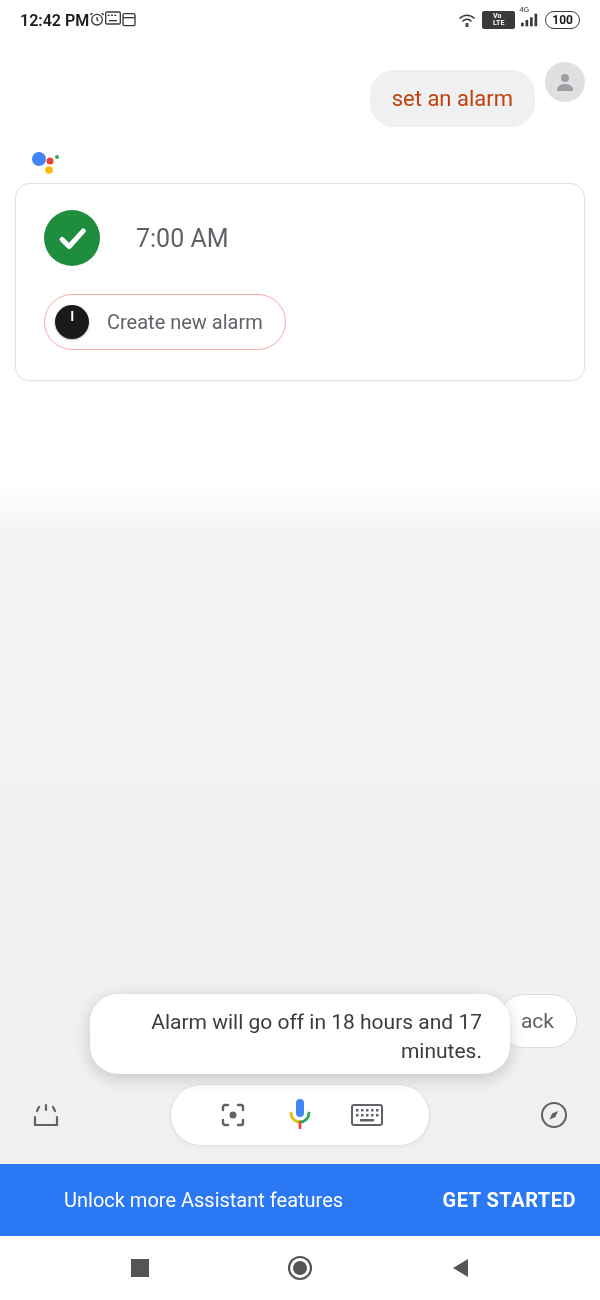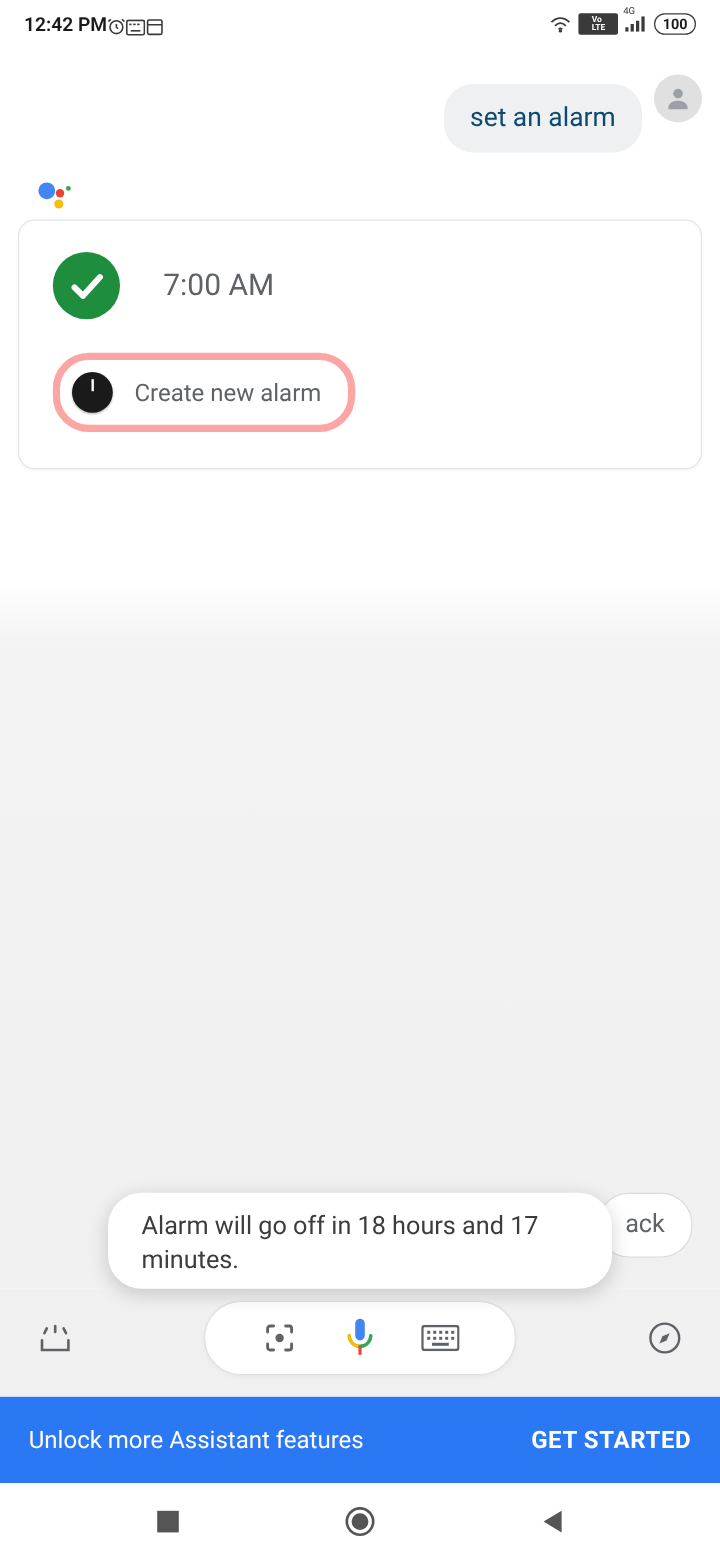--- a/index.html
+++ b/index.html
@@ -1,56 +1,56 @@
 <!DOCTYPE html>
 <html><head>
   <meta charset="utf-8">
   <style>
     * { margin: 0; padding: 0; box-sizing: border-box; font-family: -apple-system, BlinkMacSystemFont, "Segoe UI", Roboto, sans-serif; }
     body { width: 600px; height: 1300px; background: #fff; display: flex; flex-direction: column; overflow: hidden; }
     
     
     .status-bar { height: 40px; display: flex; align-items: center; justify-content: space-between; padding: 0 20px; font-size: 16px; font-weight: 600; color: #1a1a1a; }
-    .status-left { display: flex; align-items: flex-end; gap: 0; }
+    .status-left { display: flex; align-items: flex-start; gap: 0; }
     .status-right { display: flex; align-items: center; gap: 6px; }
     .status-icon { font-size: 15px; color: #3a3a3a; display: inline-flex; }
     .battery-pill { border: 1.5px solid #3a3a3a; border-radius: 10px; padding: 0 6px; font-size: 12px; font-weight: 700; line-height: 16px; }
     
     
     .conversation { flex: 1; display: flex; flex-direction: column; padding: 30px 15px 0 15px; position: relative; background: linear-gradient(to bottom, #fff 0%, #fff 43%, #f3f3f3 48%, #f0f0f0 100%); }
     
     .user-row { display: flex; justify-content: flex-end; align-items: flex-start; gap: 10px; margin-bottom: 20px; }
     .avatar { width: 40px; height: 40px; border-radius: 50%; background: #e0e0e0; display: flex; align-items: center; justify-content: center; margin-top: -8px; }
-    .user-bubble { background: #eef0f2; border-radius: 24px; padding: 16px 22px; font-size: 22px; color: #0c4a6e; }
+    .user-bubble { background: #eef0f2; border-radius: 24px; padding: 16px 22px; font-size: 22px; color: #c2410c; }
     
     .assistant-logo { margin: 4px 0 8px 16px; }
     .assistant-bubble { background: #fff; border: 1px solid #e4e4e4; border-radius: 18px; padding: 18px 22px; font-size: 21px; color: #3c3c3c; max-width: 500px; line-height: 1.5; margin-bottom: 24px; margin-left: 12px; }
     
     .card { background: #fff; border: 1px solid #e3e3e3; border-radius: 14px; padding: 26px 17px 30px 28px; margin: 0 0 0 0; box-shadow: 0 1px 3px rgba(0,0,0,0.04); }
     .alarm-row { display: flex; align-items: center; gap: 36px; margin-bottom: 28px; }
     .check-circle { width: 56px; height: 56px; border-radius: 50%; background: #1e8e3e; display: flex; align-items: center; justify-content: center; }
     .alarm-time { font-size: 25px; color: #5f6368; }
-    .create-chip { display: inline-flex; align-items: center; gap: 18px; border: 6px solid #fca5a5; border-radius: 30px; padding: 10px 22px 10px 10px; font-size: 20px; color: #5f6368; background: #fff; }
+    .create-chip { display: inline-flex; align-items: center; gap: 18px; border: 1px solid #fca5a5; border-radius: 30px; padding: 10px 22px 10px 10px; font-size: 20px; color: #5f6368; background: #fff; }
     .clock-dot { width: 34px; height: 34px; border-radius: 50%; background: #1a1a1a; position: relative; box-shadow: 0 1px 2px rgba(0,0,0,0.3); }
     .clock-dot::after { content: ""; position: absolute; top: 6px; left: 50%; width: 1.5px; height: 10px; background: #fff; transform: translateX(-50%); }
     
     
     .toast-row { position: relative; display: flex; justify-content: center; margin-top: auto; height: 80px; }
     .back-chip { position: absolute; right: 8px; top: 0; background: #fff; border: 1px solid #dadce0; border-radius: 26px; padding: 14px 22px; font-size: 21px; color: #5f6368; z-index: 1; }
-    .toast { position: relative; z-index: 2; background: #fff; border-radius: 28px; padding: 14px 28px 18px 28px; text-align: left; font-size: 21px; color: #3c3c3c; line-height: 1.4; box-shadow: 0 4px 16px rgba(0,0,0,0.18); max-width: 420px; }
+    .toast { position: relative; z-index: 2; background: #fff; border-radius: 28px; padding: 14px 28px 18px 28px; text-align: right; font-size: 21px; color: #3c3c3c; line-height: 1.4; box-shadow: 0 4px 16px rgba(0,0,0,0.18); max-width: 420px; }
     
     
     .input-bar { display: flex; align-items: center; justify-content: space-between; padding: 10px 28px 18px 28px; background: #f0f0f0; }
     .tray-icon { width: 36px; height: 36px; color: #5f6368; display: flex; align-items: center; justify-content: center; }
     .pill { background: #fff; border: 1px solid #e0e0e0; border-radius: 32px; height: 62px; min-width: 260px; display: flex; align-items: center; justify-content: space-around; padding: 0 28px; box-shadow: 0 1px 4px rgba(0,0,0,0.05); }
     .pill .icon-slot { width: 34px; height: 34px; display: flex; align-items: center; justify-content: center; color: #5f6368; }
     
     
     .banner { background: #2a78f4; color: #fff; display: flex; align-items: center; justify-content: space-between; padding: 0 24px; height: 72px; }
-    .banner-text { font-size: 20px; }
+    .banner-text { font-size: 20px; margin-left: 40px; }
     .banner-cta { font-size: 20px; font-weight: 700; letter-spacing: 0.5px; }
     
     
     .nav-bar { height: 64px; background: #fff; display: flex; align-items: center; justify-content: space-around; padding: 0 60px; }
     .nav-btn { width: 30px; height: 30px; color: #555; display: flex; align-items: center; justify-content: center; }
     
     svg { display: block; }
   </style>
 </head>
 <body>

